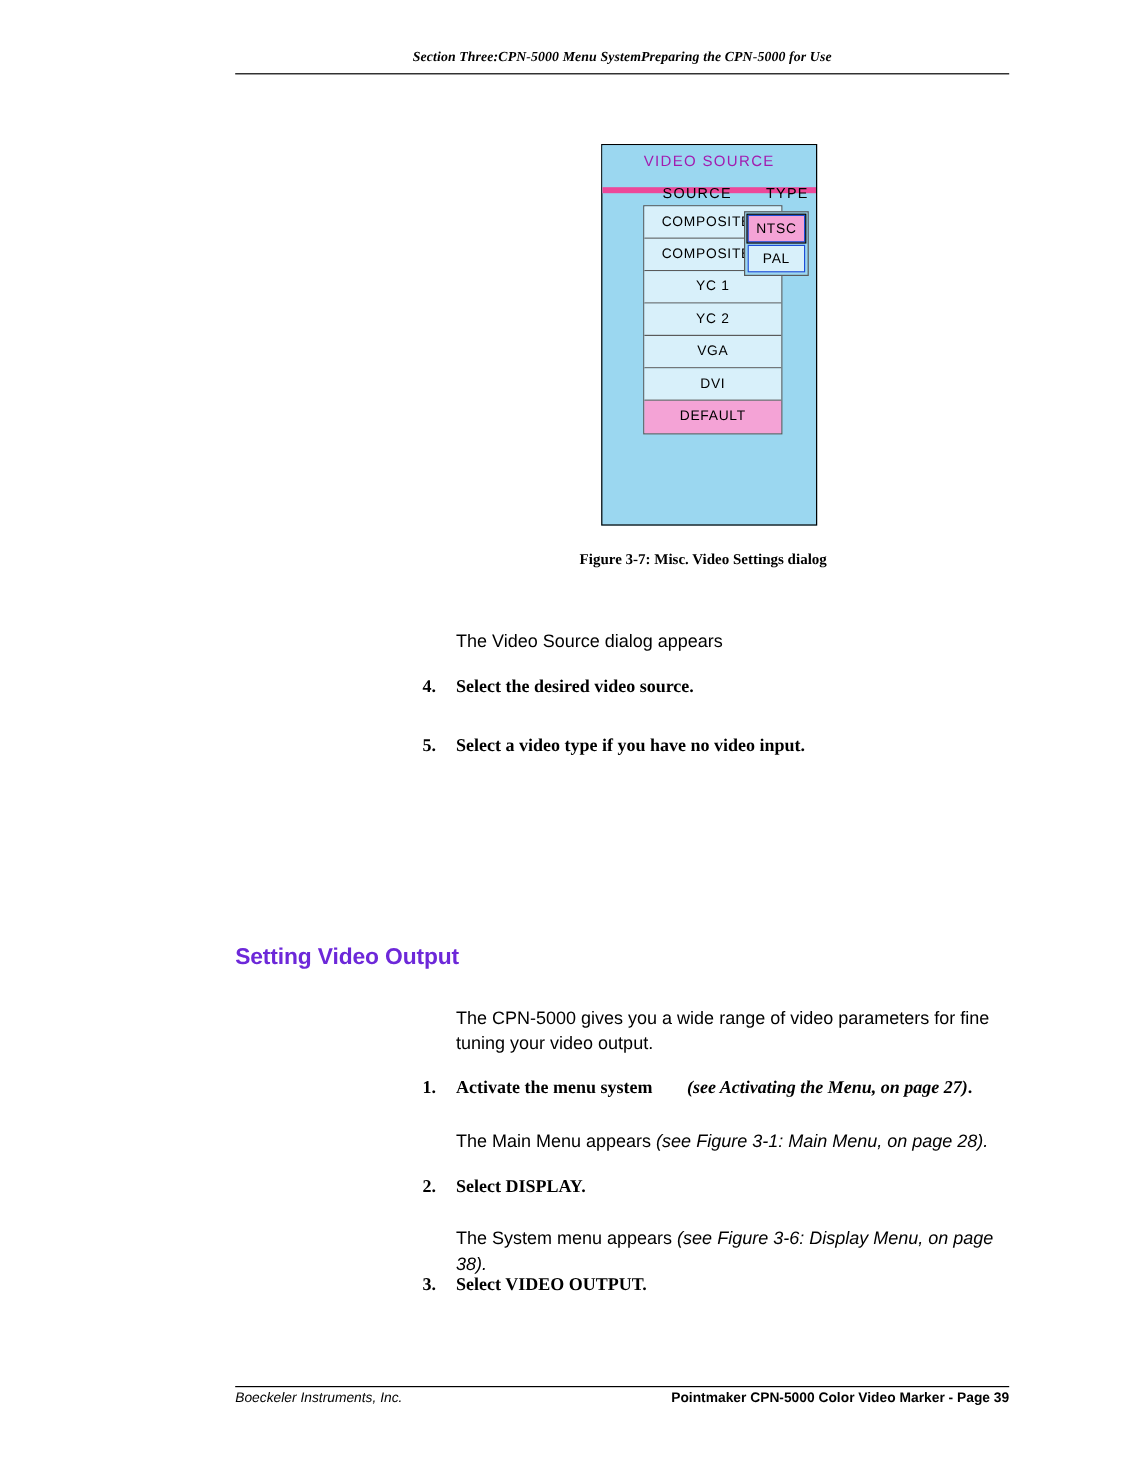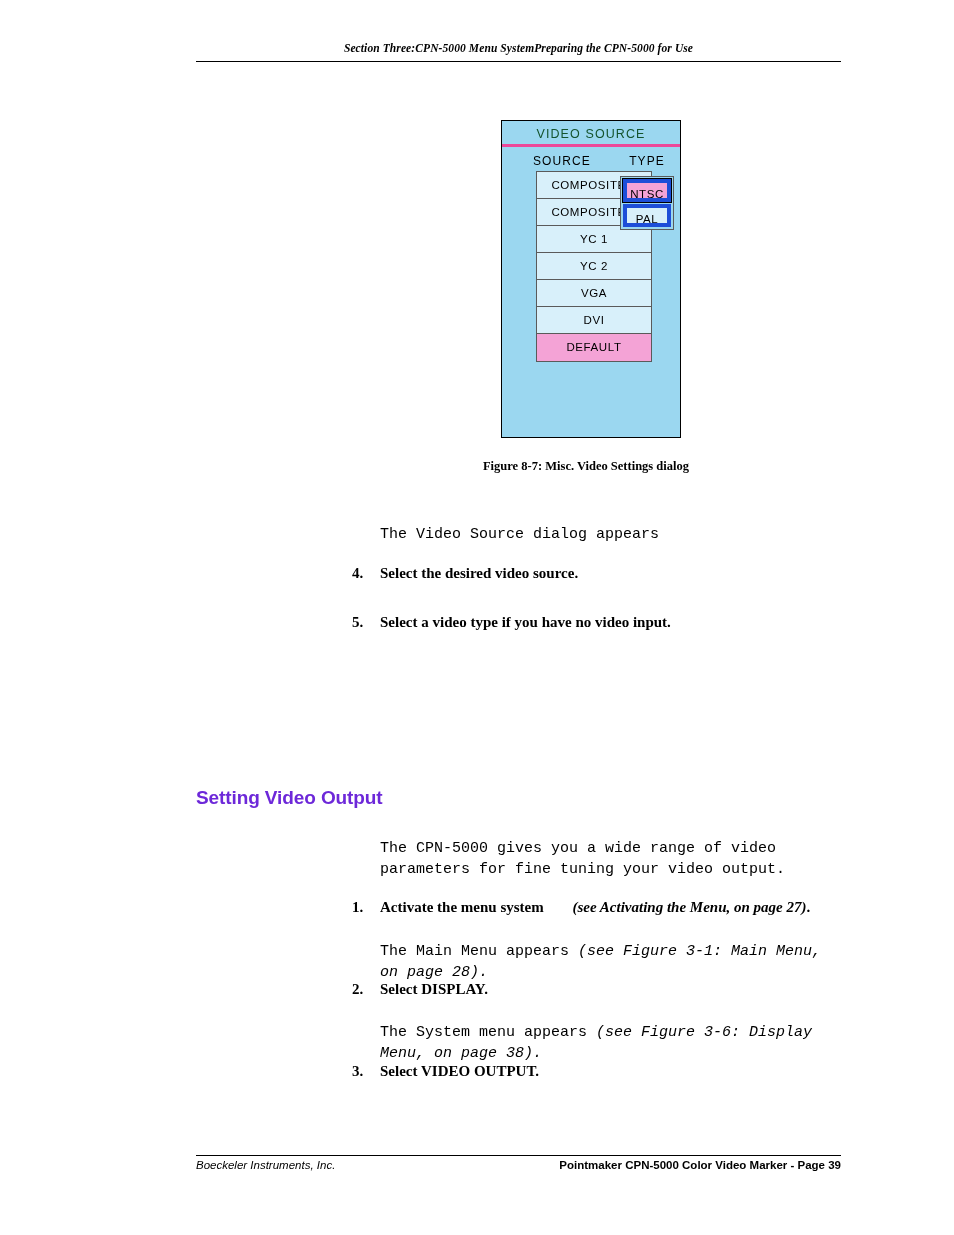--- a/index.html
+++ b/index.html
@@ -89,37 +89,37 @@
     width: 180px;
     height: 318px;
     background: #9bd7f0;
     border: 1px solid #000000;
     box-sizing: border-box;
   }
   .dialog-title {
     position: absolute;
     left: 0; top: 0;
     width: 100%;
-    height: 26px;
+    height: 40px;
     line-height: 26px;
     text-align: center;
     font-family: "Liberation Sans", sans-serif;
     font-size: 12.5px;
     letter-spacing: 1.1px;
-    color: #14532d;
-    border-bottom: 3px solid #ec4899;
+    color: #a21caf;
+    border-bottom: 5px solid #ec4899;
     box-sizing: border-box;
     background: #9bd7f0;
   }
   .col-head {
     position: absolute;
     font-family: "Liberation Sans", sans-serif;
     font-size: 12px;
     letter-spacing: 1.1px;
-    text-align: center;
+    text-align: right;
   }
   .col-head.source { left: 12px; top: 33px; width: 96px; }
   .col-head.type { left: 118px; top: 33px; width: 54px; }
 
   .src-col {
     position: absolute;
     left: 12px;
     top: 50px;
     width: 116px;
     border: 1px solid #5a5a5a;
@@ -160,21 +160,21 @@
     font-family: "Liberation Sans", sans-serif;
     font-size: 11.5px;
     letter-spacing: 0.6px;
     color: #000000;
     border-bottom: 1px solid #5a5a5a;
     background: #d8f0fa;
     box-sizing: border-box;
     margin: 2px;
     height: 23px;
     line-height: 23px;
-    border: 4px solid #1d4ed8;
+    border: 1px solid #1d4ed8;
   }
   .type-item.selected {
     background: #f4a3d6;
     outline: 1px solid #000000;
   }
 
   .fig-caption {
     position: absolute;
     left: 330px;
     top: 459px;
@@ -183,21 +183,21 @@
     font-family: "Liberation Serif", serif;
     font-weight: bold;
     font-size: 12.5px;
   }
 
   
   .body-text {
     position: absolute;
     left: 380px;
     width: 462px;
-    font-family: Liberation Mono, monospace;
+    font-family: Liberation Sans, sans-serif;
     font-size: 15px;
     line-height: 21px;
     color: #000000;
   }
   .step {
     position: absolute;
     left: 352px;
     width: 490px;
     font-family: "Liberation Serif", serif;
     font-size: 15px;
@@ -263,21 +263,21 @@
         <div class="src-item selected">DEFAULT</div>
       </div>
 
       <div class="type-col">
         <div class="type-item selected">NTSC</div>
         <div class="type-item">PAL</div>
       </div>
     </div>
   </div>
 
-  <div class="fig-caption">Figure 8-7:  Misc. Video Settings dialog</div>
+  <div class="fig-caption">Figure 3-7:  Misc. Video Settings dialog</div>
 
   <div class="body-text" style="top:524px;">The Video Source dialog appears</div>
 
   <div class="step" style="top:563px;">
     <span class="num">4.</span>
     <span class="txt">Select the desired video source.</span>
   </div>
 
   <div class="step" style="top:612px;">
     <span class="num">5.</span>

